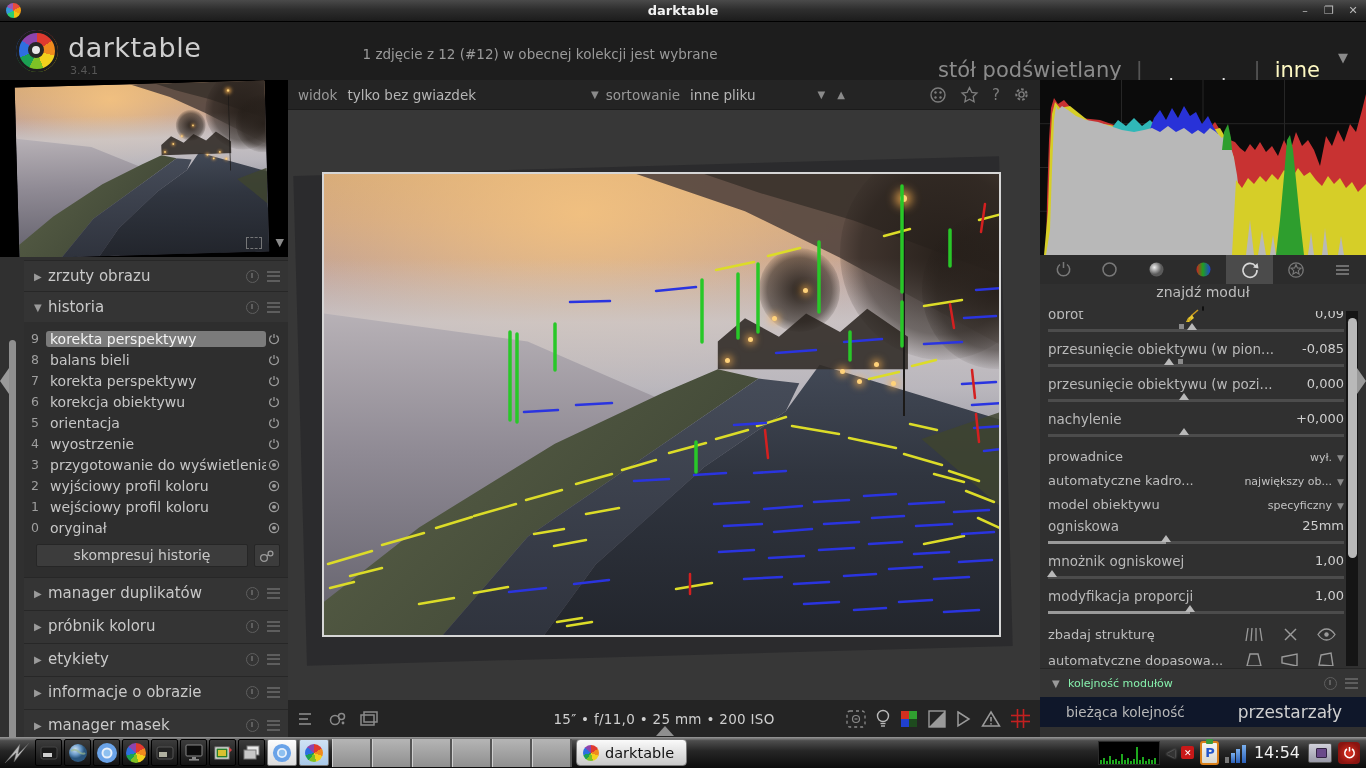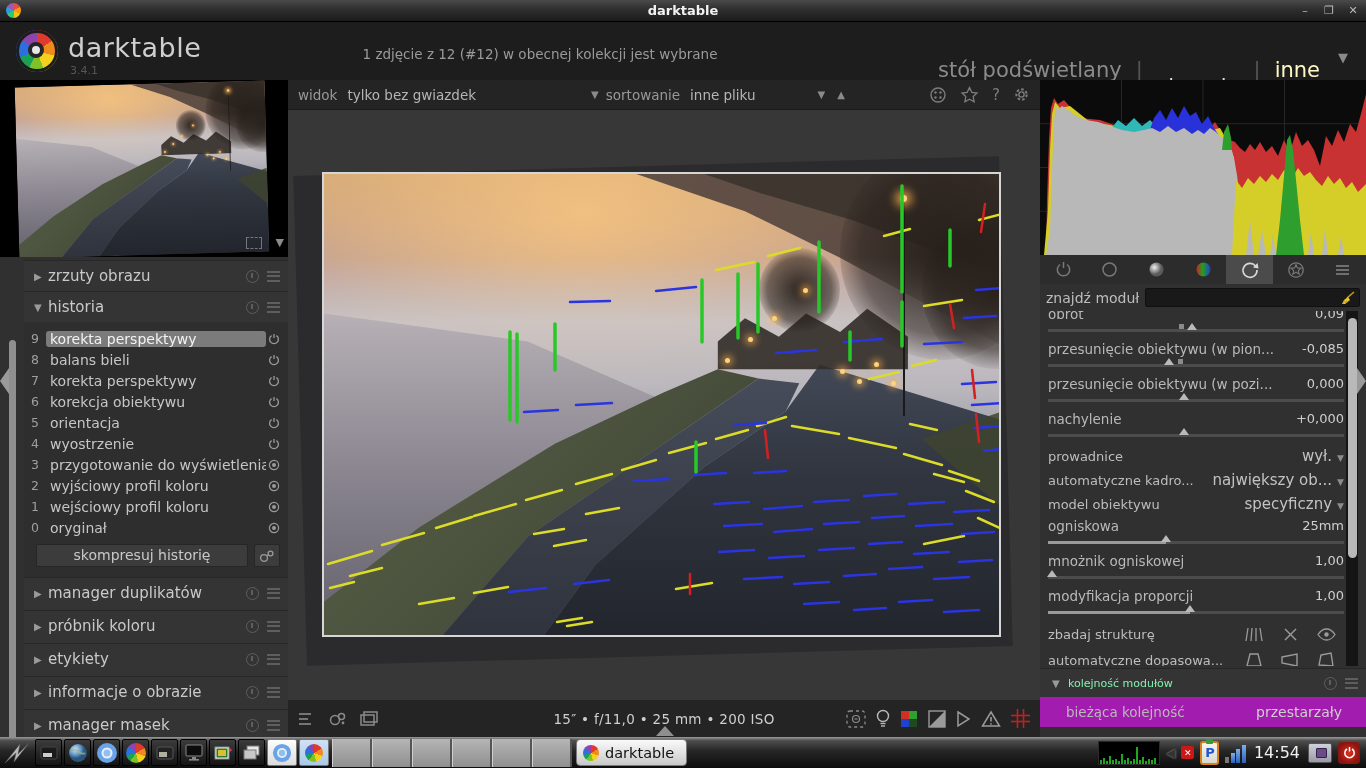--- a/index.html
+++ b/index.html
@@ -123,48 +123,48 @@
   .bb-right { margin-left:auto; display:flex; gap:10px; align-items:center; z-index:2; }
   .film-expander { position:absolute; left:368px; top:646px; width:0; height:0;
     border-left:9px solid transparent; border-right:9px solid transparent; border-bottom:10px solid #8f8f8f; }
 
   
   .right-panel { position:absolute; left:1040px; top:80px; width:326px; height:657px; background:#303030; }
   .histogram { position:absolute; left:0; top:0; width:326px; height:175px; background:#0b0b0b; }
   .mod-tabs { position:absolute; left:0; top:175px; width:326px; height:29px; background:#2c2c2c; display:flex; }
   .mod-tab { flex:1; display:flex; align-items:center; justify-content:center; }
   .mod-tab.active { background:#4b4b4b; }
-  .search-row { position:absolute; left:0; top:204px; width:326px; height:27px; display:flex; align-items:center; padding:0 6px; gap:6px; background:#303030; }
+  .search-row { position:absolute; left:0; top:204px; width:326px; height:27px; display:flex; align-items:center; padding:0 6px; gap:6px; background:#303030;flex-direction:column; }
   .search-row .sl { color:#bdbdbd; font-size:14px; white-space:nowrap; }
   .search-input { flex:1; height:19px; background:#191919; border:1px solid #101010; border-radius:2px; position:relative; }
   .broom { position:absolute; right:3px; top:2px; }
 
   .params { position:absolute; left:0; top:231px; width:312px; height:355px; overflow:hidden; padding:0 8px; }
   .prow { margin-bottom:2px; }
   .prow .line1 { display:flex; justify-content:space-between; align-items:center; height:19px; }
   .prow .plab { color:#b9b9b9; font-size:13.5px; white-space:nowrap; overflow:hidden; }
   .prow .pval { color:#cfcfcf; font-size:13px; }
   .track { position:relative; height:3px; background:#4c4c4c; margin:6px 0 7px 0; }
   .track .fill { position:absolute; left:0; top:0; bottom:0; background:#9a9a9a; }
   .mark { position:absolute; top:-6px; width:0; height:0; border-left:5px solid transparent; border-right:5px solid transparent; border-bottom:7px solid #b9b9b9; transform:translateX(-5px); }
   .mark2 { position:absolute; top:-5px; width:5px; height:5px; background:#8a8a8a; transform:translateX(-2px); }
   .combo { display:flex; justify-content:space-between; align-items:center; height:24px; }
-  .combo .cval { color:#c2c2c2; font-size:15px; }
+  .combo .cval { color:#c2c2c2; font-size:11px; }
   .combo .car { color:#8a8a8a; font-size:9px; margin-left:5px; }
   .btnrow { display:flex; align-items:center; height:26px; }
   .btnrow .plab { flex:1; }
   .btnrow .bico { width:36px; display:flex; justify-content:center; }
 
   .morder { position:absolute; left:0; top:588px; width:326px; }
   .morder-head { height:29px; background:#343434; border-top:1px solid #262626; display:flex; align-items:center; padding:0 8px 0 12px; }
   .morder-head .tri { width:16px; color:#9a9a9a; font-size:10px; }
   .morder-head .lbl { flex:1; color:#86efac; font-size:11px; }
-  .morder-row { height:30px; display:flex; align-items:center; padding:0 24px 0 26px; justify-content:space-between; background:#a21caf; }
+  .morder-row { height:30px; display:flex; align-items:center; padding:0 24px 0 26px; justify-content:space-between; background:#0f172a; }
   .morder-row .a { color:#b9b9b9; font-size:13.5px; }
-  .morder-row .b { color:#cfcfcf; font-size:14px; }
+  .morder-row .b { color:#cfcfcf; font-size:17px; }
 
   .right-scroll-track { position:absolute; left:306px; top:231px; width:12px; height:355px; background:#151515; }
   .right-scroll-handle { position:absolute; left:308px; top:238px; width:9px; height:240px; background:#b9b9b9; border-radius:5px; }
 
   .edge-arrow { position:absolute; top:368px; width:0; height:0; }
   .edge-left { left:0; border-top:13px solid transparent; border-bottom:13px solid transparent; border-right:9px solid #9a9a9a; }
   .edge-right { right:0; border-top:13px solid transparent; border-bottom:13px solid transparent; border-left:9px solid #9a9a9a; }
 
   
   .taskbar { position:absolute; left:0; top:737px; width:1366px; height:31px;

